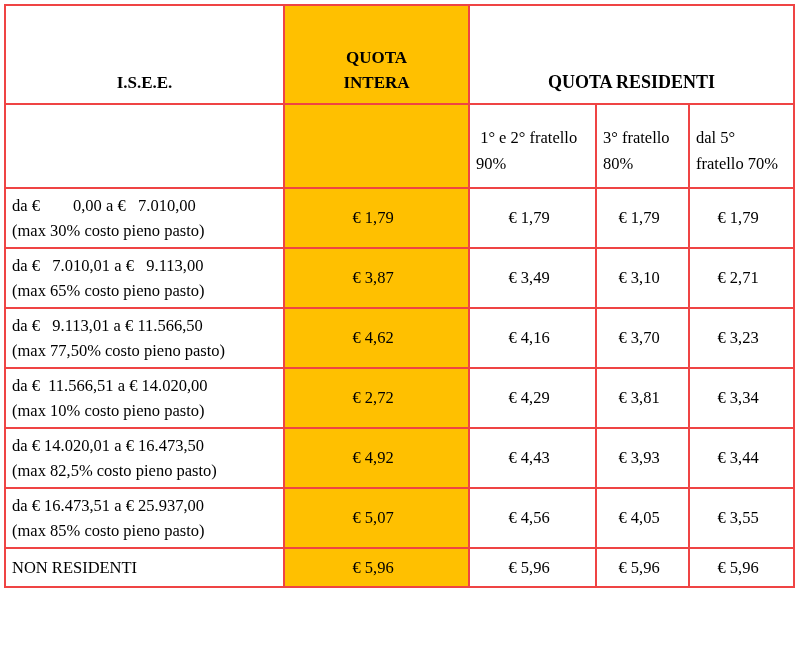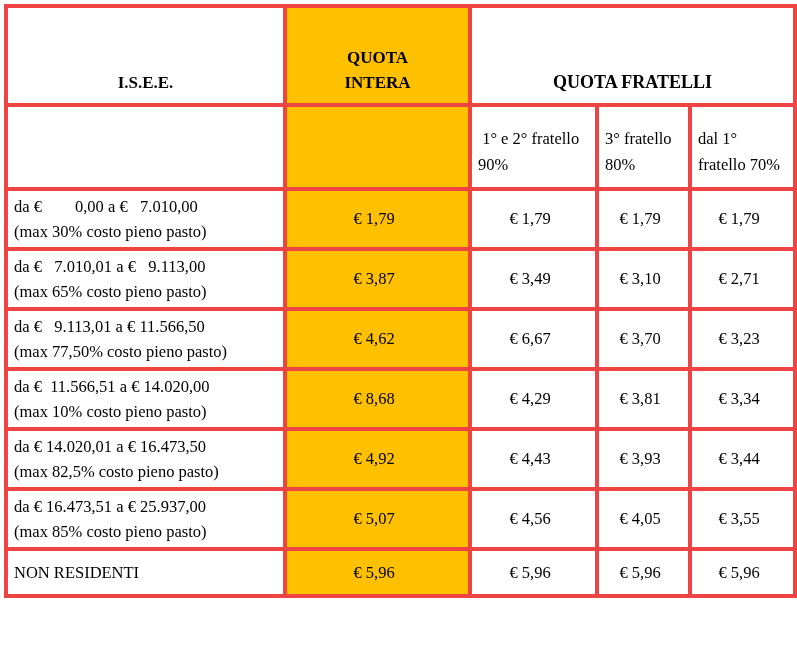--- a/index.html
+++ b/index.html
@@ -14,21 +14,21 @@
   }
   :root { --highlight: #FFC000; }
   table.fee-table {
     border-collapse: collapse;
     table-layout: fixed;
     margin: 4px;
     width: 789px;
     border: 2px solid #000;
   }
   td {
-    border: 4px solid #ef4444;
+    border: 2px solid #ef4444;
     overflow: hidden;
     box-sizing: border-box;
   }
   .hl { background: var(--highlight); }
   tr.h1 { height: 99px; }
   tr.h1 td {
     vertical-align: bottom;
     text-align: center;
     font-weight: bold;
     font-size: 17px;
@@ -41,21 +41,21 @@
   tr.h2 td.subhead {
     vertical-align: middle;
     text-align: left;
     font-size: 16.5px;
     line-height: 26px;
     padding: 12px 4px 2px 6px;
     white-space: pre-wrap;
   }
   tr.dr { height: 60px; padding-left: 40px; }
   tr.dr7 { height: 52px; }
-  tr.dr8 { height: 47px; }
+  tr.dr8 { height: 39px; }
   td.isee-cell {
     text-align: left;
     vertical-align: middle;
     font-size: 16.5px;
     line-height: 25px;
     padding: 2px 4px 2px 6px;
     white-space: pre-wrap;
   }
   td.val {
     text-align: center;
@@ -73,30 +73,30 @@
     <col style="width:185px">
     <col style="width:127px">
     <col style="width:93px">
     <col style="width:105px">
   </colgroup>
   <tbody>
     <tr class="h1">
       <td>I.S.E.E.</td>
       <td class="hl">QUOTA
 INTERA</td>
-      <td class="qf" colspan="3">QUOTA FRATELLI</td>
+      <td class="qf" colspan="3">QUOTA RESIDENTI</td>
     </tr>
     <tr class="h2">
       <td></td>
       <td class="hl"></td>
       <td class="subhead"> 1° e 2° fratello
 90%</td>
       <td class="subhead">3° fratello
 80%</td>
-      <td class="subhead">dal 1°
+      <td class="subhead">dal 5°
 fratello 70%</td>
     </tr>
     <tr class="dr">
       <td class="isee-cell">da €        0,00 a €   7.010,00
 (max 30% costo pieno pasto)</td>
       <td class="val hl">€ 1,79</td>
       <td class="val">€ 1,79</td>
       <td class="val">€ 1,79</td>
       <td class="val">€ 1,79</td>
     </tr>
@@ -105,28 +105,28 @@
 (max 65% costo pieno pasto)</td>
       <td class="val hl">€ 3,87</td>
       <td class="val">€ 3,49</td>
       <td class="val">€ 3,10</td>
       <td class="val">€ 2,71</td>
     </tr>
     <tr class="dr">
       <td class="isee-cell">da €   9.113,01 a € 11.566,50
 (max 77,50% costo pieno pasto)</td>
       <td class="val hl">€ 4,62</td>
-      <td class="val">€ 6,67</td>
+      <td class="val">€ 4,16</td>
       <td class="val">€ 3,70</td>
       <td class="val">€ 3,23</td>
     </tr>
     <tr class="dr">
       <td class="isee-cell">da €  11.566,51 a € 14.020,00
 (max 10% costo pieno pasto)</td>
-      <td class="val hl">€ 8,68</td>
+      <td class="val hl">€ 2,72</td>
       <td class="val">€ 4,29</td>
       <td class="val">€ 3,81</td>
       <td class="val">€ 3,34</td>
     </tr>
     <tr class="dr">
       <td class="isee-cell">da € 14.020,01 a € 16.473,50
 (max 82,5% costo pieno pasto)</td>
       <td class="val hl">€ 4,92</td>
       <td class="val">€ 4,43</td>
       <td class="val">€ 3,93</td>

